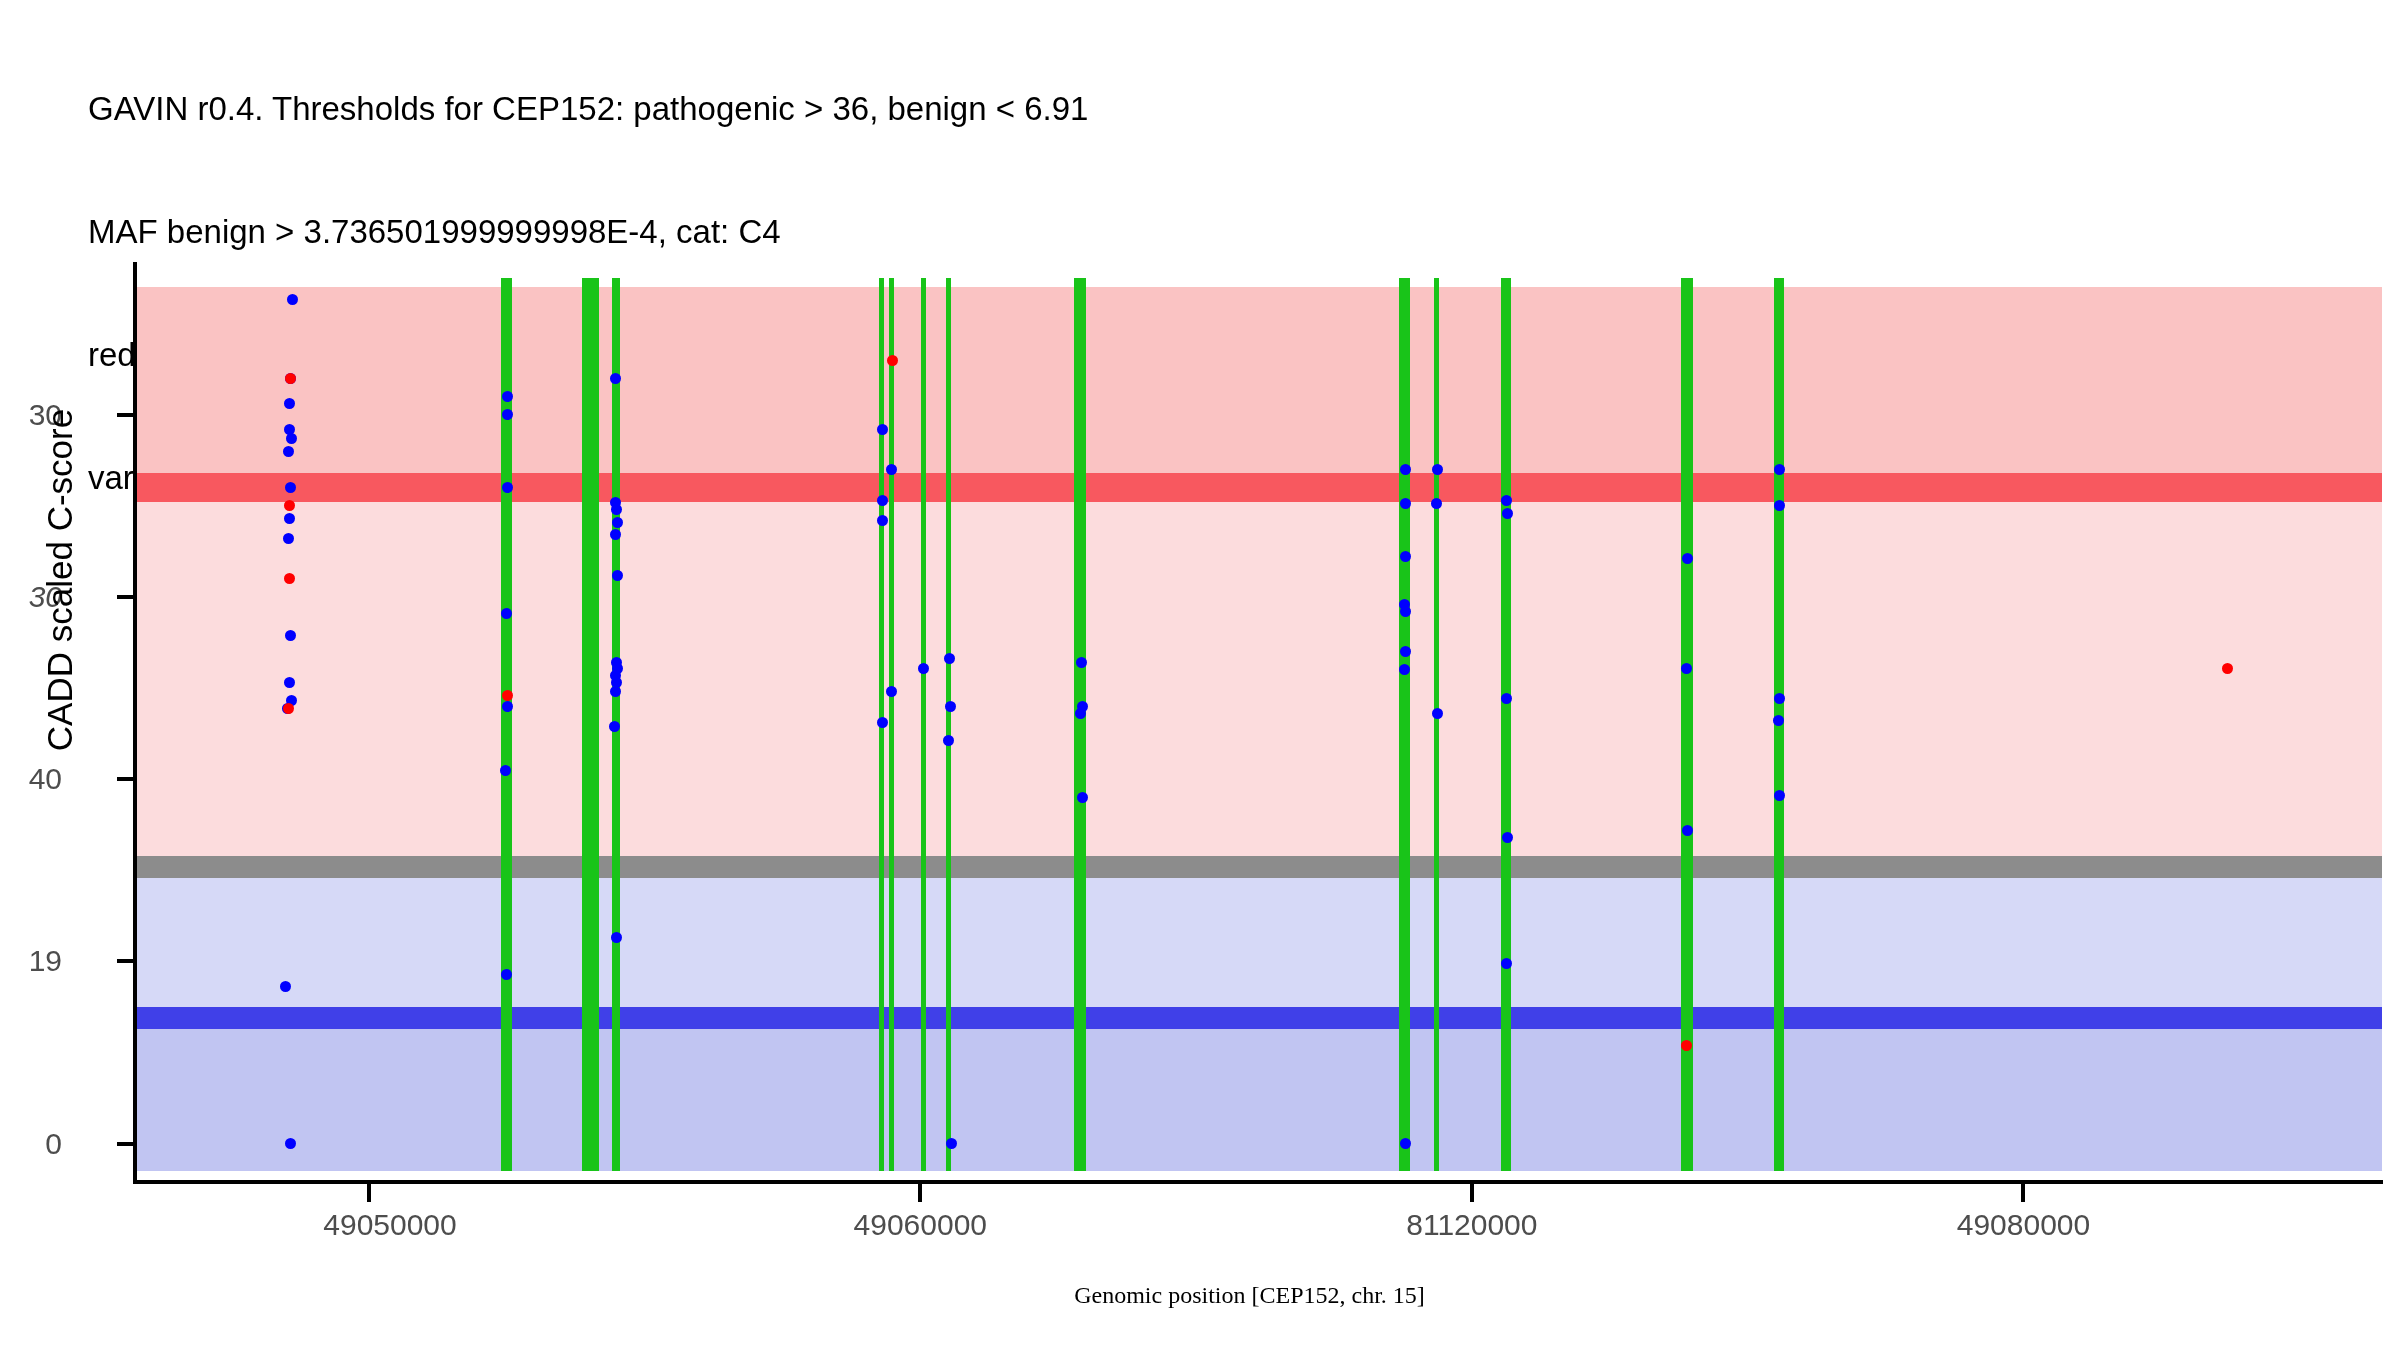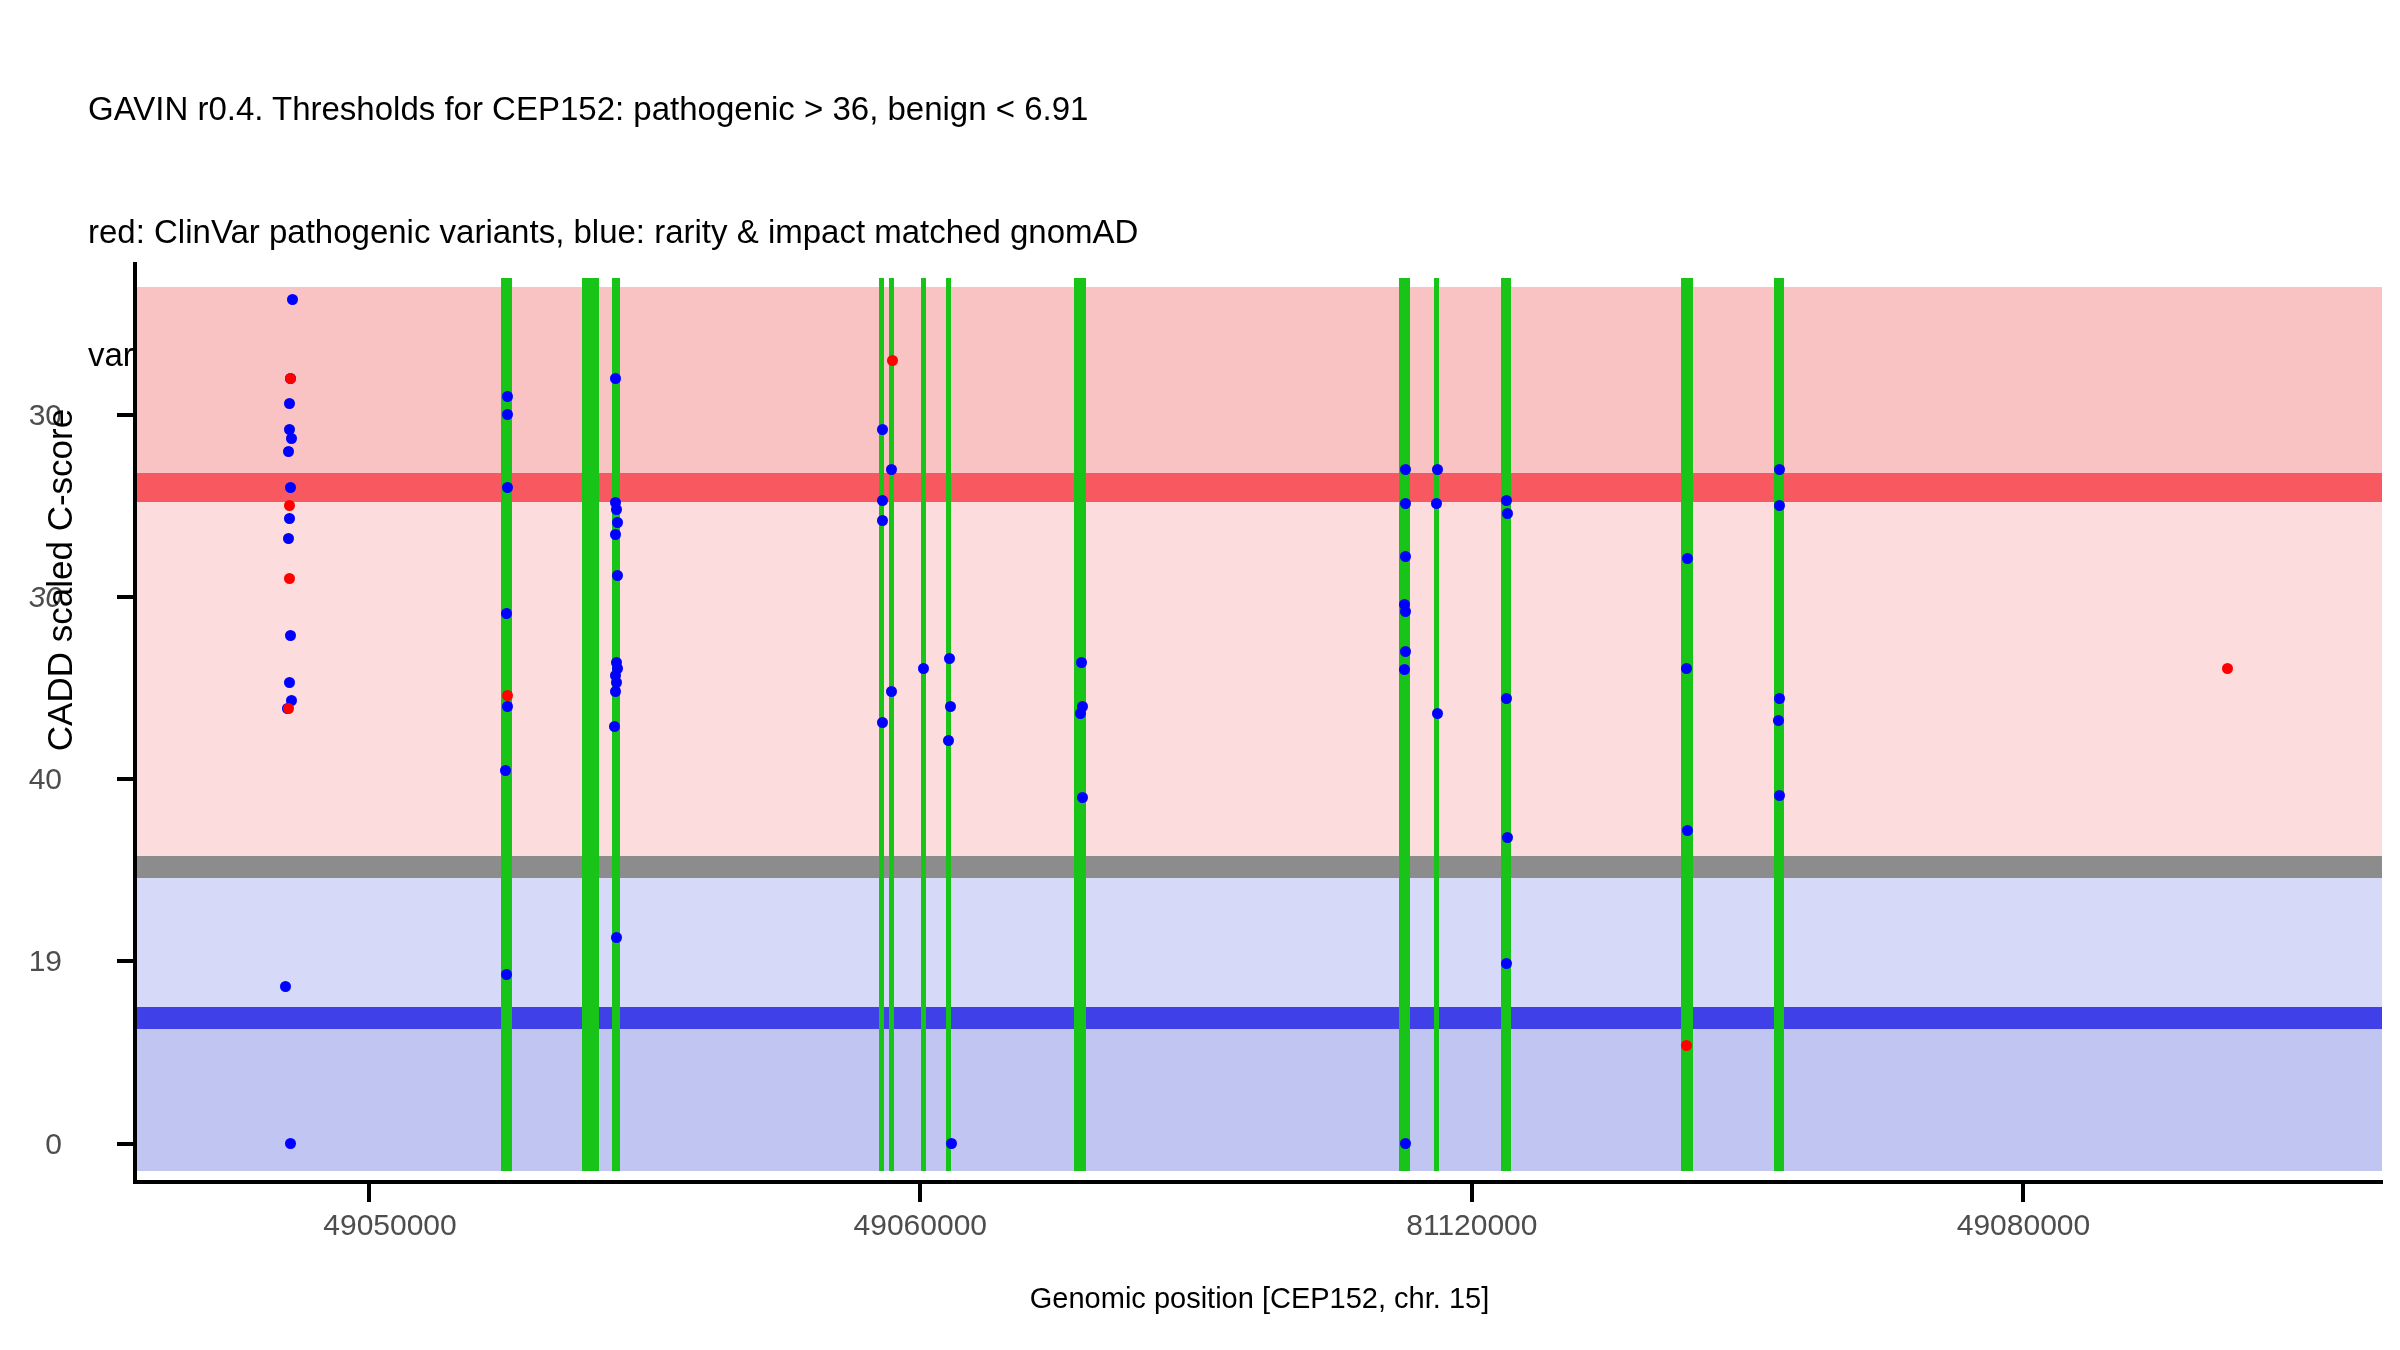--- a/index.html
+++ b/index.html
@@ -26,30 +26,31 @@
   #yaxis-line{position:absolute;left:133px;top:262px;width:4px;height:922px;background:#000;}
   #xaxis-line{position:absolute;left:133px;top:1180px;width:2250px;height:4px;background:#000;}
   .ytick{position:absolute;left:117px;width:18px;height:4px;background:#000;}
   .ytick-lbl{position:absolute;right:2338px;text-align:right;
              font-size:30px;color:#4d4d4d;transform:translateY(-50%);white-space:nowrap;}
   .xtick{position:absolute;top:1184px;width:4px;height:18px;background:#000;}
   .xtick-lbl{position:absolute;top:1208px;font-size:30px;color:#4d4d4d;
              transform:translateX(-50%);white-space:nowrap;}
   #ylabel{position:absolute;left:-200px;top:560px;width:520px;text-align:center;
           font-size:35px;color:#000;transform:rotate(-90deg);white-space:nowrap;}
-  #xlabel{position:absolute;left:137px;top:1282px;width:2245px;text-align:center;
-          font-size:29px;color:#000;white-space:nowrap;}
+  #xlabel{position:absolute;left:127px;top:1282px;width:2245px;text-align:center;
+          font-size:24px;color:#000;white-space:nowrap;font-family:Liberation Serif, serif;}
 </style>
 </head>
 <body>
 
 <div id="root">
 
   <div id="title">
     <div>GAVIN r0.4. Thresholds for CEP152: pathogenic &gt; 36, benign &lt; 6.91</div>
+    <div>MAF benign &gt; 3.736501999999998E-4, cat: C4</div>
     <div>red: ClinVar pathogenic variants, blue: rarity &amp; impact matched gnomAD</div>
     <div>variants, green: RefSeq exons, grey: genome-wide fallback threshold</div>
   </div>
 
   <div id="panel">
     <div id="bands-layer">
         <div class="band" style="top: 9.11224px; height: 185.89px; background: rgb(250, 195, 195);"></div>
         <div class="band" style="top: 195.002px; height: 29.1592px; background: rgb(248, 88, 95);"></div>
         <div class="band" style="top: 224.161px; height: 353.555px; background: rgb(252, 220, 221);"></div>
         <div class="band" style="top: 577.716px; height: 21.8694px; background: rgb(140, 140, 140);"></div>

